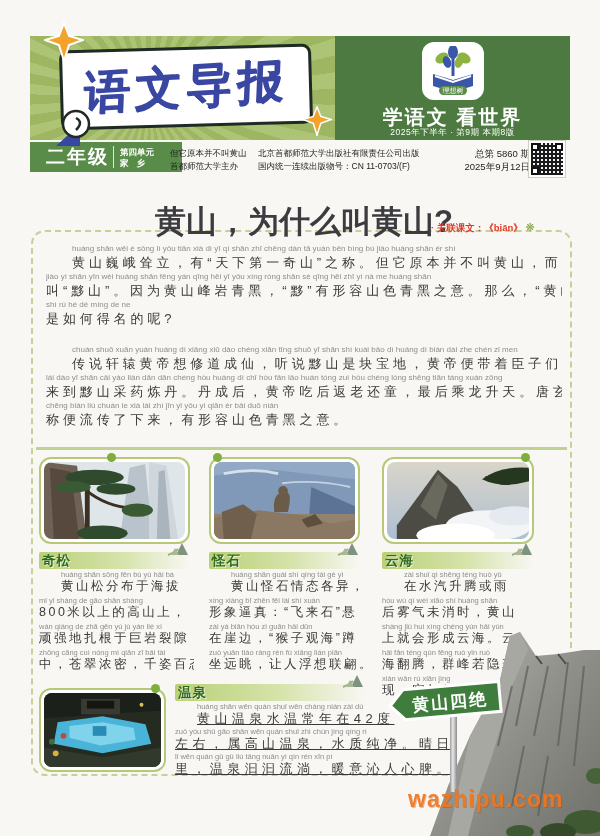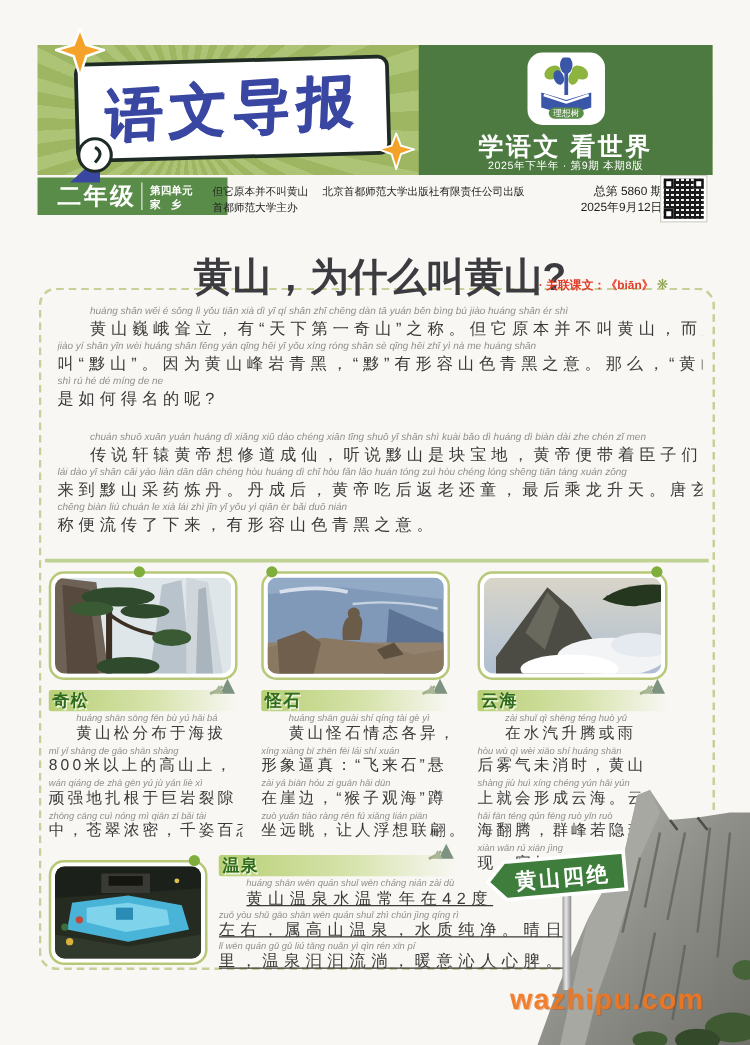--- a/index.html
+++ b/index.html
@@ -50,21 +50,21 @@
   .headline{ position:absolute; left:122px; top:0; font-size:31px; font-weight:bold; color:#3c3c40; letter-spacing:0; white-space:nowrap; }
   .headline-tag{ position:absolute; left:398px; top:20px; font-size:9.5px; color:#e23a28; font-weight:bold; white-space:nowrap; }
   .sparkle{ color:#8aa24a; font-size:11px; }
 
   
   .article-box{ position:absolute; left:31px; top:230px; width:541px; height:546px;
     border:2px dashed #c6d098; border-radius:14px; z-index:1; }
   .para{ position:absolute; left:13px; width:516px; }
   .para.p1{ top:12px; } .para.p2{ top:97px;margin-top:16px; }
   .lp{ margin-bottom:1px; }
-  .py{ font-size:8px; color:#8f8f8f; line-height:10px; white-space:nowrap; overflow:hidden;font-style:italic; }
+  .py{ font-size:8px; color:#8f8f8f; line-height:10px; white-space:nowrap; overflow:hidden; }
   .zh{ font-size:13px; color:#3a3a3a; letter-spacing:.30em; line-height:17px; white-space:nowrap; overflow:hidden; }
   .ind{ padding-left:26px; }
   .divider-green{ position:absolute; left:3px; right:3px; top:215px; height:3px; background:#b2c87a; opacity:.8; }
 
   
   .card{ position:absolute; top:225px; height:87px; background:#fff; border:2px solid #b7c878; border-radius:12px; padding:3px; }
   .card .ph{ width:100%; height:100%; border-radius:8px; overflow:hidden; position:relative; }
   .card .dot{ position:absolute; width:9px; height:9px; border-radius:50%; background:#7fae3c; top:-6px; }
   .card.c1{ left:6px;  width:151px; } .card.c1 .dot{ left:66px; }
   .card.c2{ left:176px; width:151px; } .card.c2 .dot{ left:2px; }
@@ -154,20 +154,21 @@
         <span class="unit-line">第四单元</span>
         <span class="theme-line">家乡</span>
       </span>
     </div>
     <div class="pub-col c1">
       <div>但它原本并不叫黄山</div>
       <div>首都师范大学主办</div>
     </div>
     <div class="pub-col c2">
       <div>北京首都师范大学出版社有限责任公司出版</div>
+      <div>国内统一连续出版物号：CN 11-0703/(F)</div>
     </div>
     <div class="pub-col c3">
       <div>总第 5860 期</div>
       <div>2025年9月12日</div>
     </div>
     <div class="qr">
       <div class="qr-inner">
           <i class="a"></i>
           <i class="b"></i>
           <i class="c"></i>

